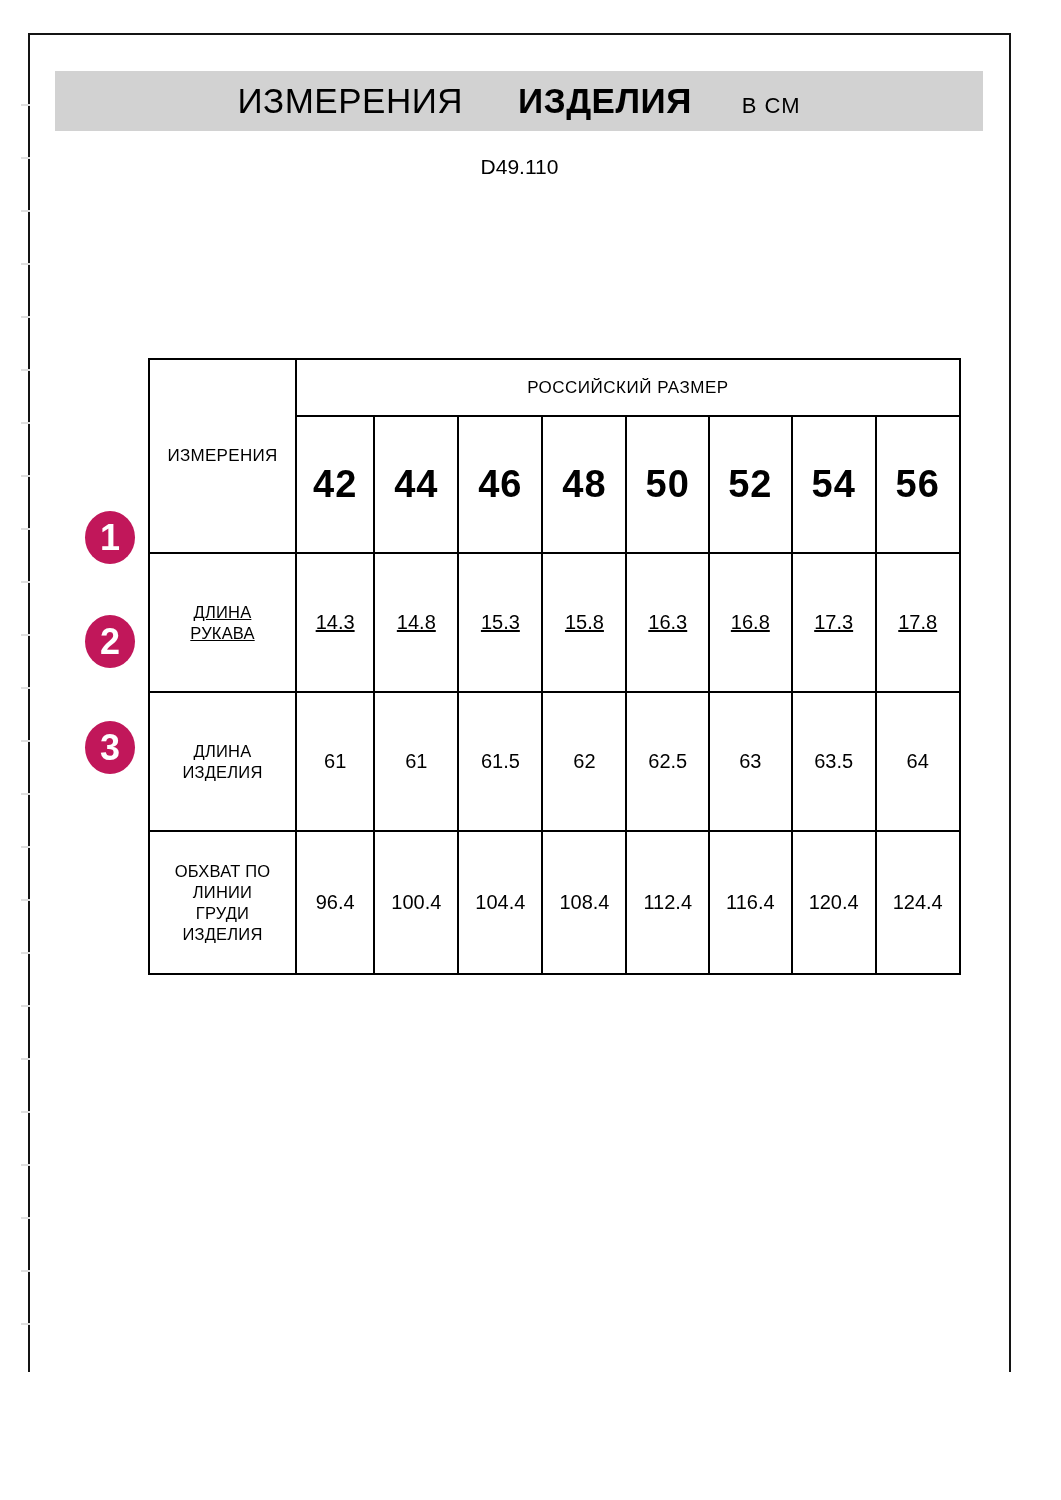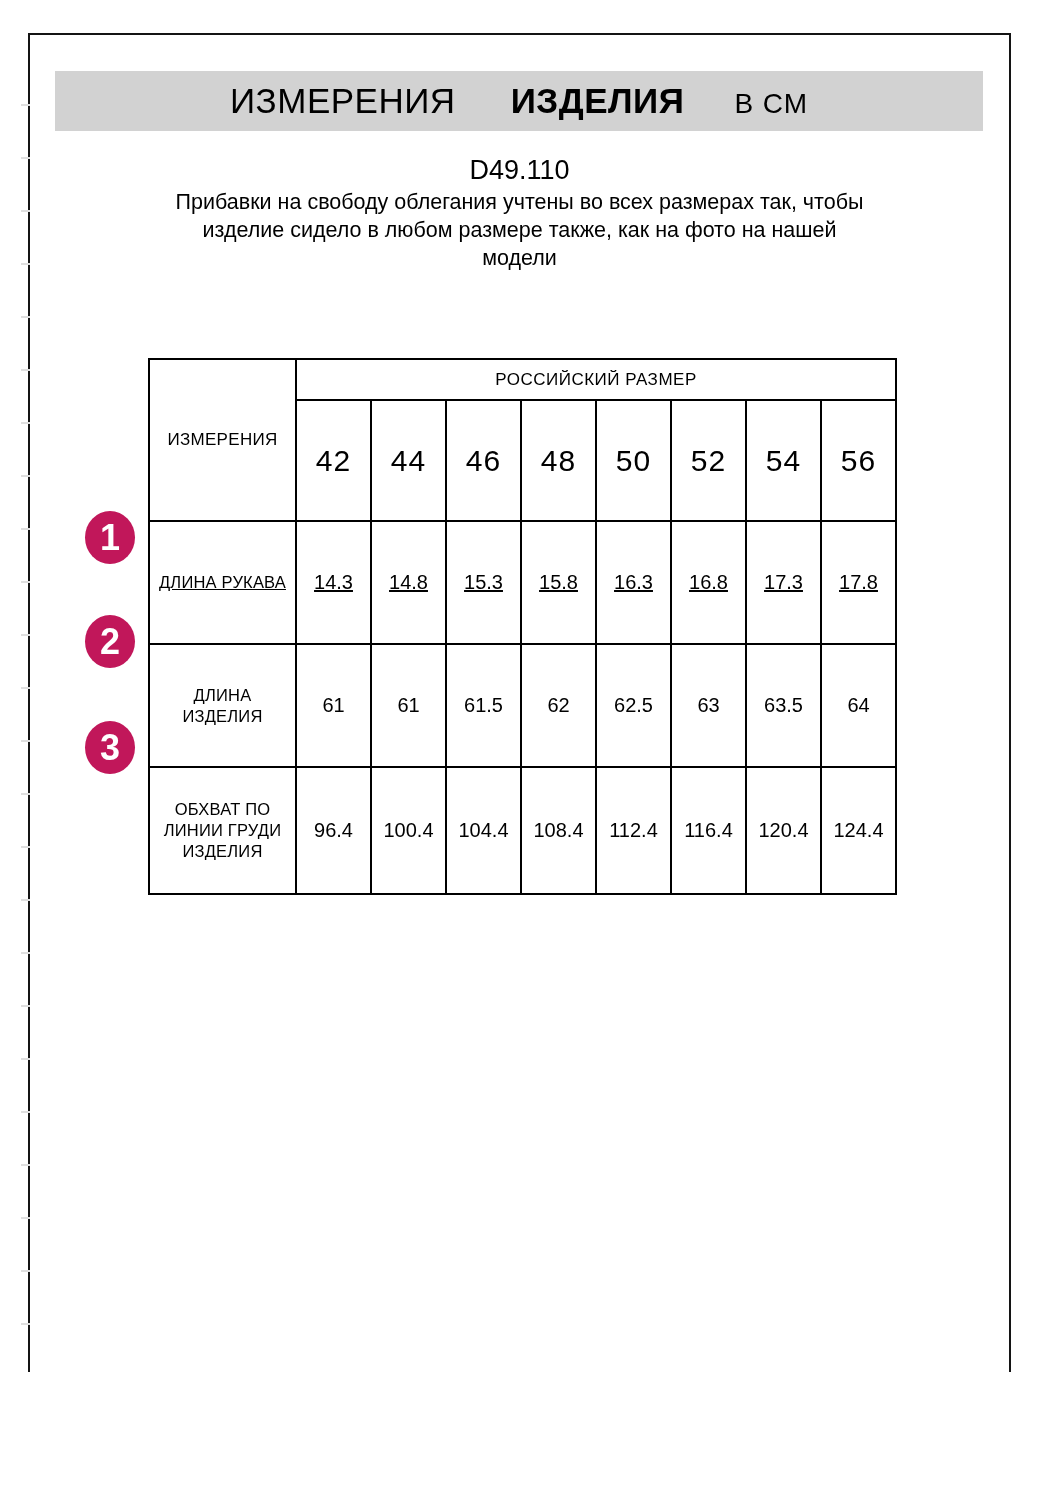--- a/index.html
+++ b/index.html
@@ -15,39 +15,39 @@
   .ticks{
     position:absolute;left:21px;top:104px;width:9px;height:1340px;
     background:repeating-linear-gradient(to bottom,#dedede 0px,#dedede 2px,transparent 2px,transparent 53px);
   }
   .titlebar{
     position:absolute;left:55px;top:71px;width:928px;height:60px;
     background:#D2D2D2;display:flex;align-items:baseline;justify-content:center;
   }
   .titlebar .t1{font-size:35px;font-weight:400;letter-spacing:.5px;line-height:60px;}
   .titlebar .t2{font-size:35px;font-weight:700;letter-spacing:.5px;margin-left:55px;}
-  .titlebar .t3{font-size:28px;font-weight:400;letter-spacing:1px;margin-left:50px;}
+  .titlebar .t3{font-size:22px;font-weight:400;letter-spacing:1px;margin-left:50px;}
   .model{
     position:absolute;left:28px;top:155px;width:983px;
-    text-align:center;font-size:27px;font-weight:400;
+    text-align:center;font-size:21px;font-weight:400;
   }
   .intro{
     position:absolute;left:28px;top:188px;width:983px;
     text-align:center;font-size:21.5px;line-height:28px;font-weight:400;
   }
   table.size-table{
     position:absolute;left:148px;top:358px;border-collapse:collapse;table-layout:fixed;
   }
   table.size-table td{
     border:2px solid #000;text-align:center;vertical-align:middle;
-    padding:8px;background:#fff;
+    padding:16px;background:#fff;
   }
   td.group-header{height:23px;font-size:17px;letter-spacing:.5px;}
   td.corner{font-size:17px;letter-spacing:.3px;}
-  td.size-head{height:103px;font-size:30px;font-weight:400;letter-spacing:1px;}
+  td.size-head{height:103px;font-size:38px;font-weight:700;letter-spacing:1px;}
   td.row-label{font-size:16.5px;letter-spacing:.2px;white-space:pre-line;line-height:21px;}
   td.val{font-size:20px;}
   tr.r1 td{height:105px;text-decoration:underline;}
   tr.r2 td{height:105px;margin-left:26px;}
   tr.r3 td{height:109px;}
   .badge{
     position:absolute;left:85px;width:50px;height:53px;border-radius:50%;
     background:#C1175A;color:#fff;font-size:36px;font-weight:700;
     display:flex;align-items:center;justify-content:center;
   }
@@ -68,25 +68,20 @@
   <div class="ticks"></div>
 
   <div class="titlebar">
     <span class="t1">ИЗМЕРЕНИЯ</span>
     <span class="t2">ИЗДЕЛИЯ</span>
     <span class="t3">В СМ</span>
   </div>
 
   <div class="model">D49.110</div>
 
-  <div class="intro">
-    <div>Прибавки на свободу облегания учтены во всех размерах так, чтобы</div>
-    <div>изделие сидело в любом размере также, как на фото на нашей</div>
-    <div>модели</div>
-  </div>
 
   <table class="size-table">
     <colgroup>
       <col style="width:147px">
       <col style="width:75px">
         <col style="width:75px">
         <col style="width:75px">
         <col style="width:75px">
       <col style="width:75px">
         <col style="width:75px">

